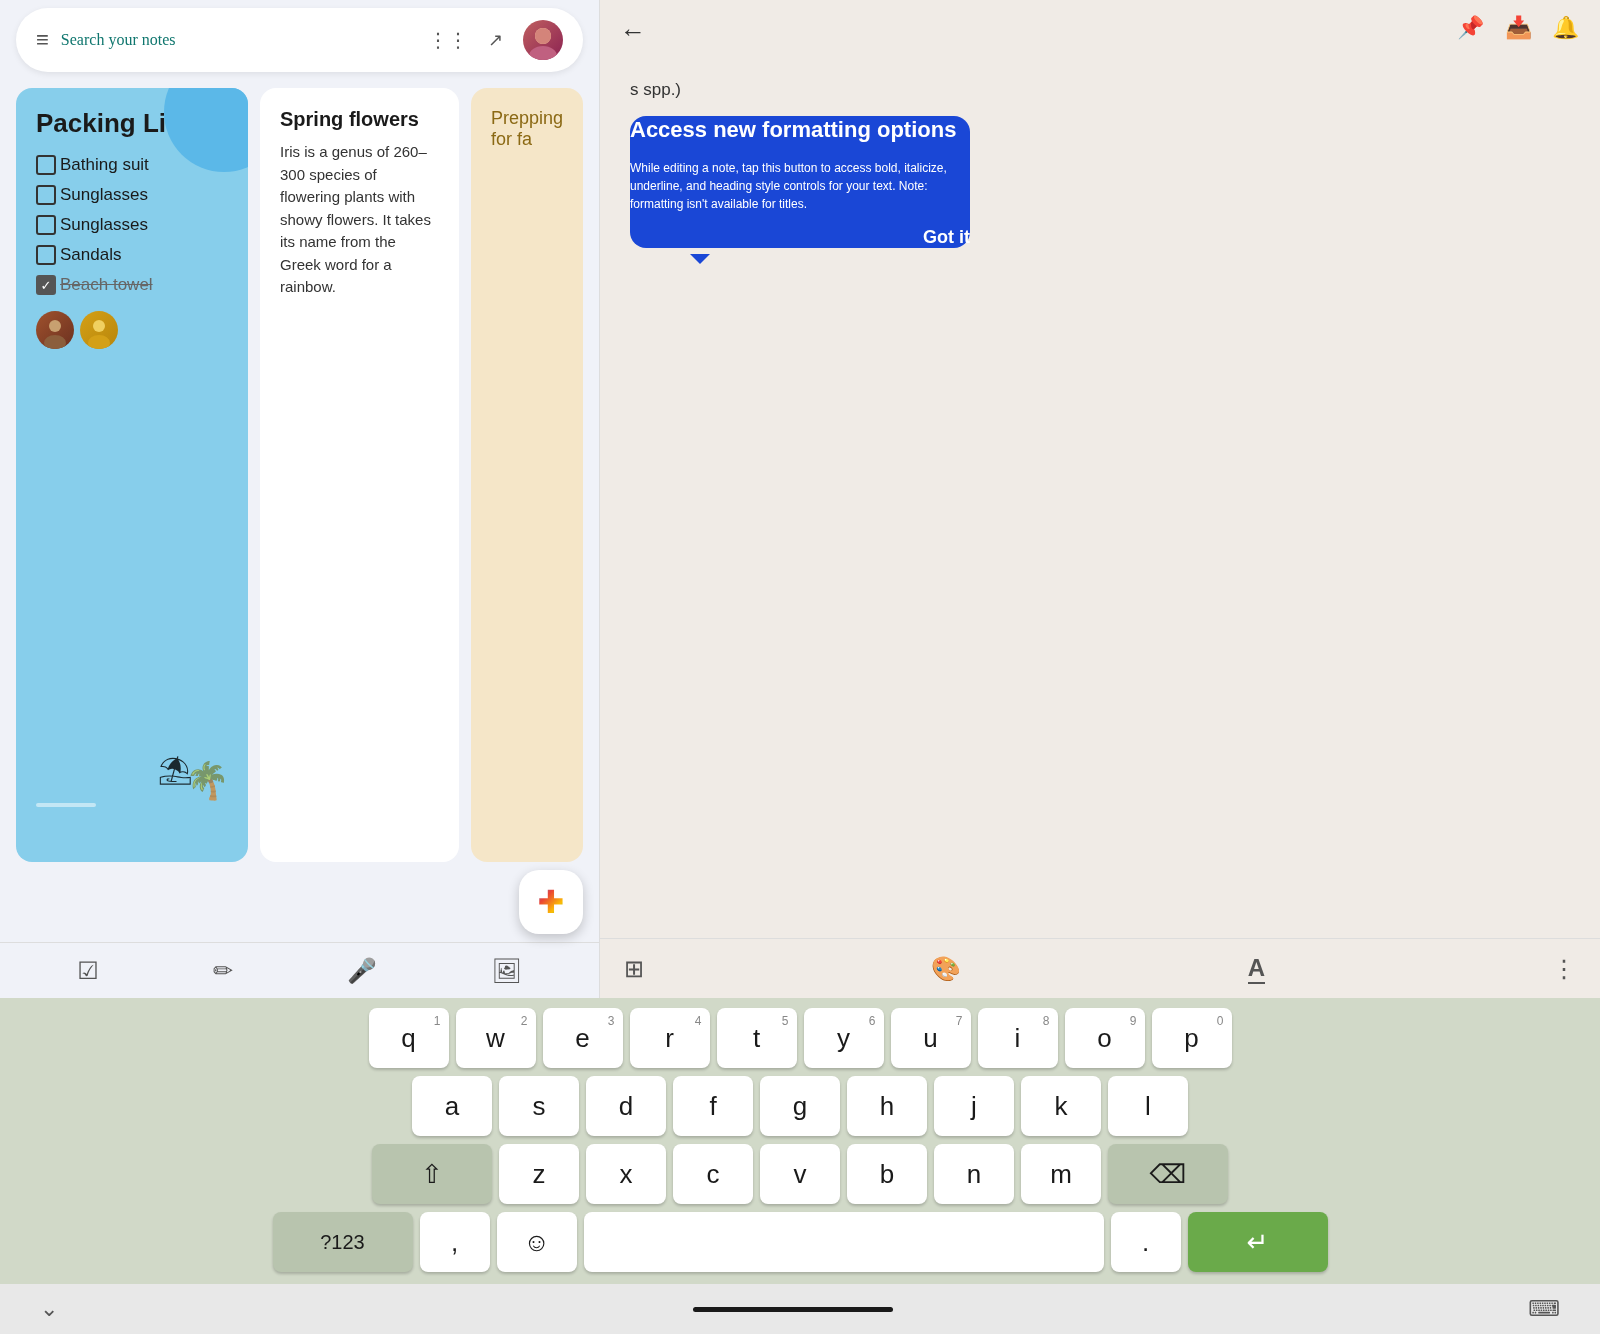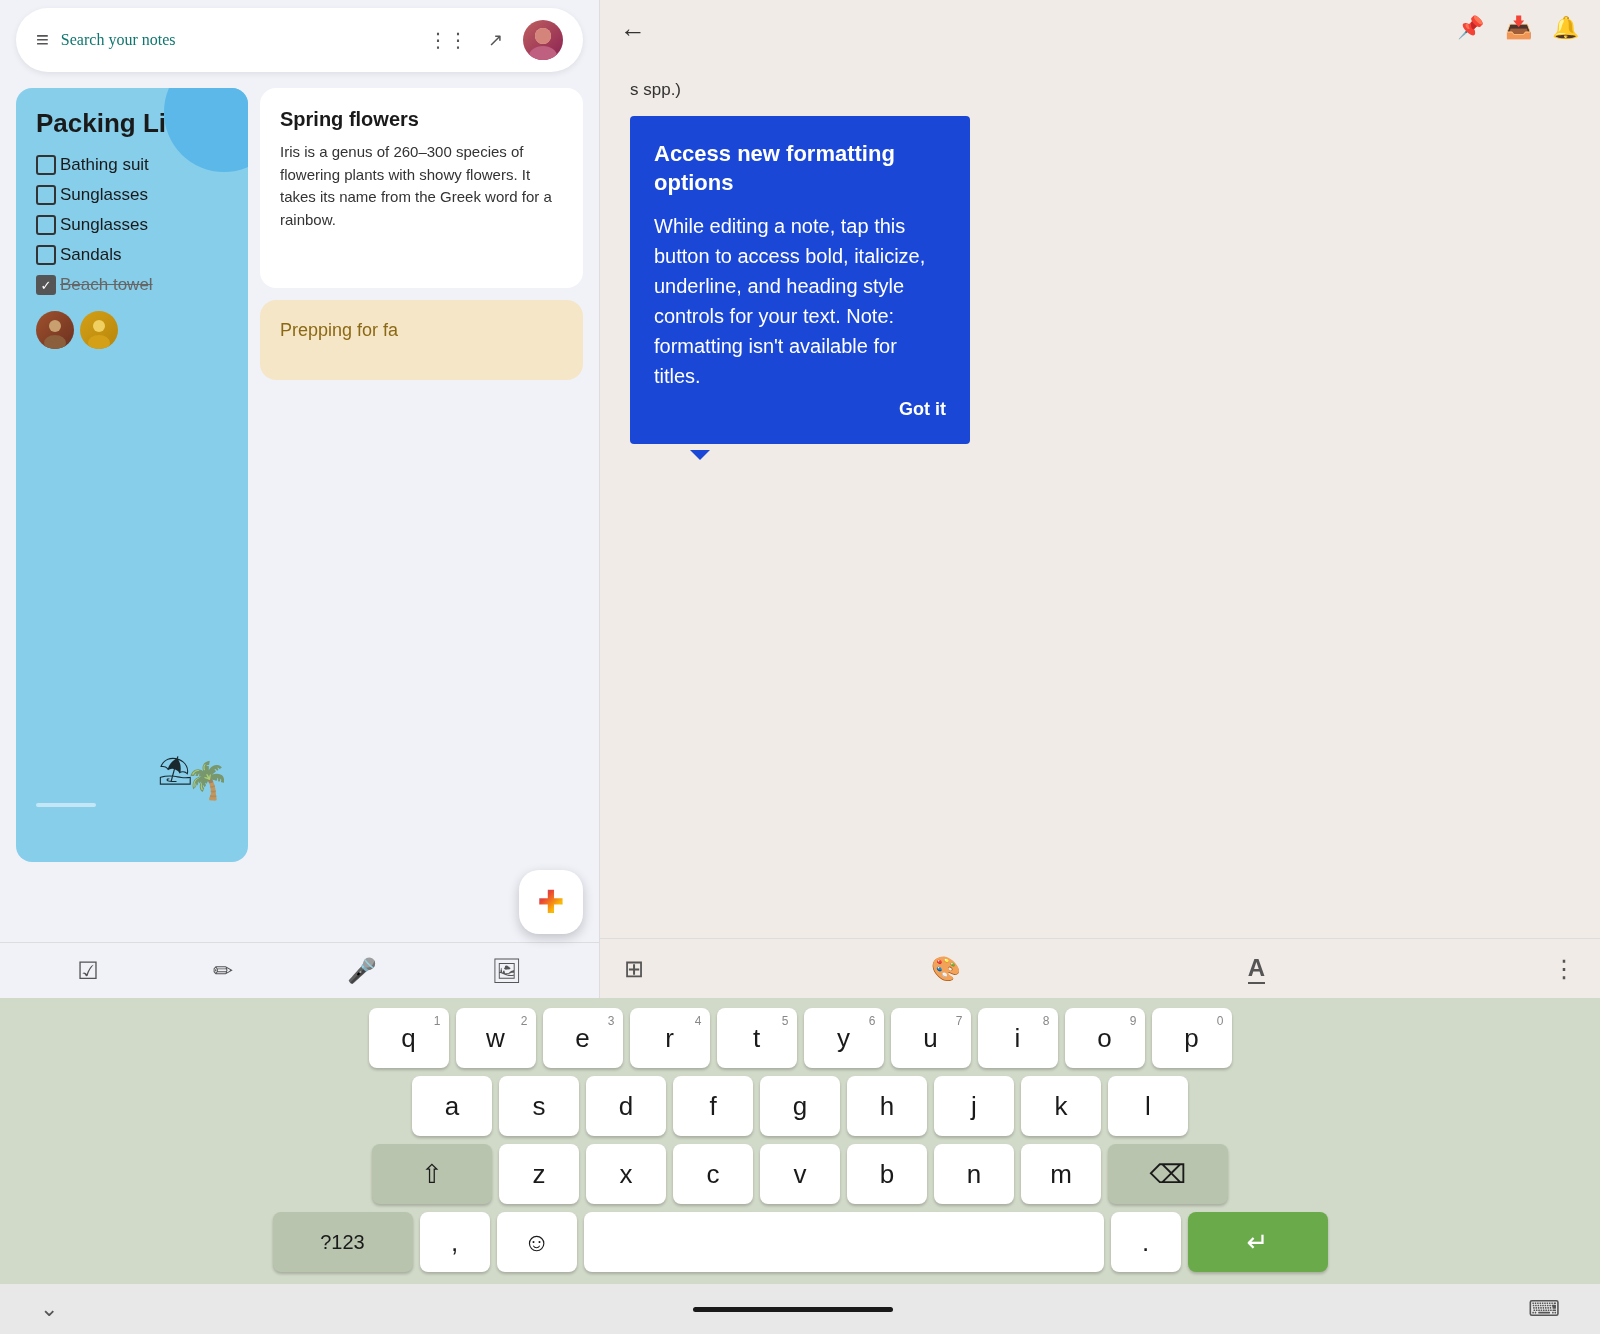--- a/index.html
+++ b/index.html
@@ -152,21 +152,21 @@
     .small-avatar.av1 {
       background: linear-gradient(135deg, #a0522d, #6b3020);
     }
     .small-avatar.av2 {
       background: linear-gradient(135deg, #d4a017, #b8860b);
     }
 
     
     .notes-right-col {
       display: flex;
-      flex-direction: column;
+      flex-direction: row;
       gap: 12px;
       flex: 1;
     }
 
     .note-spring {
       background: white;
       border-radius: 16px;
       padding: 20px;
       min-height: 200px;
     }
@@ -279,44 +279,43 @@
       line-height: 1.6;
     }
 
     
     .tooltip {
       position: absolute;
       top: 60px;
       left: 30px;
       width: 340px;
       background: #1a47d6;
-      border-radius: 4px;
-      padding: 24px;
+      border-radius: 16px;
       color: white;
       z-index: 100;
     }
     .tooltip::after {
       content: '';
       position: absolute;
       bottom: -16px;
       left: 60px;
       border: 10px solid transparent;
       border-top-color: #1a47d6;
       border-bottom: none;
     }
     .tooltip-title {
       font-size: 22px;
       font-weight: 700;
       margin-bottom: 14px;
       line-height: 1.3;
     }
     .tooltip-body {
-      font-size: 20px;
+      font-size: 12px;
       line-height: 1.5;
-      margin-bottom: 8px;
+      margin-bottom: 14px;
     }
     .tooltip-got-it {
       text-align: right;
       font-size: 18px;
       font-weight: 700;
       cursor: pointer;
       color: white;
     }
 
     

